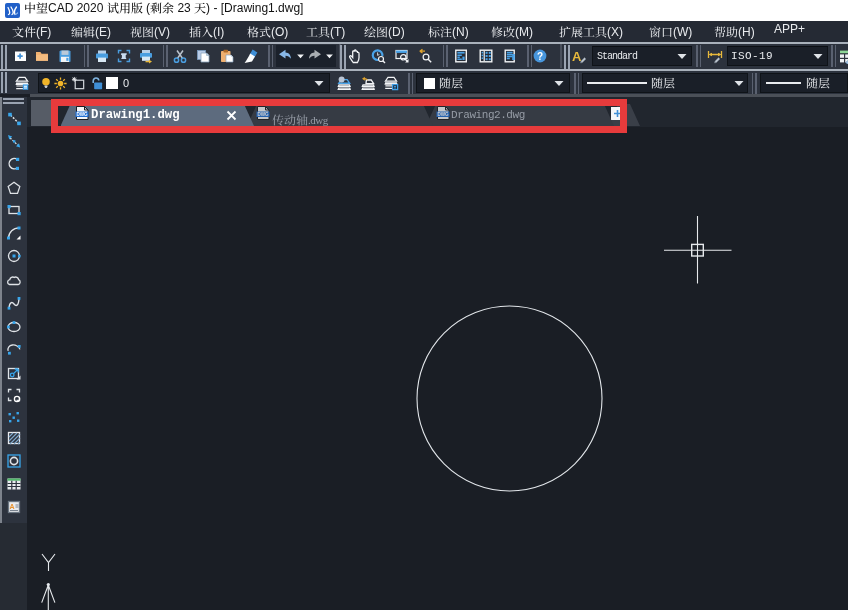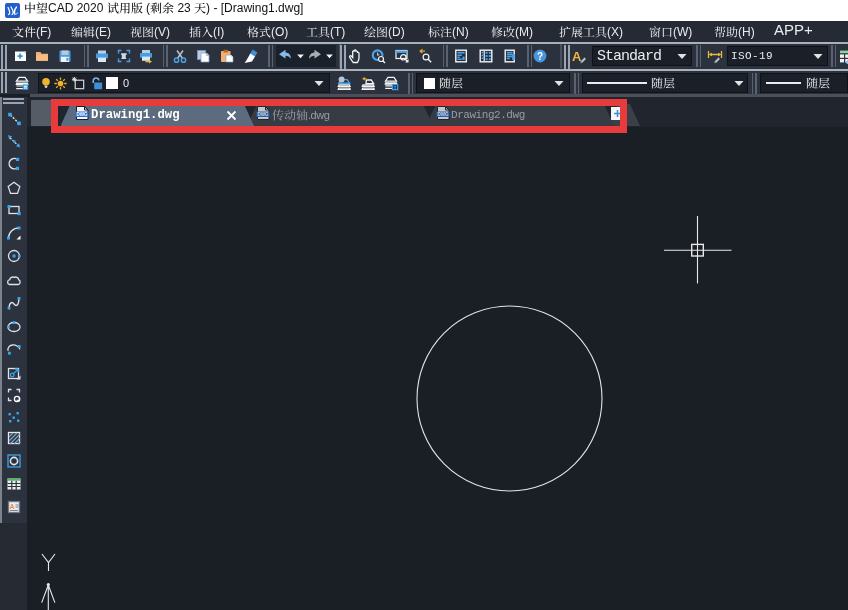--- a/index.html
+++ b/index.html
@@ -115,21 +115,21 @@
     </svg>
     <span>(W)</span>
   </div>
 <div class="a" style="left:714px;top:21px;height:21px;display:flex;align-items:center;font-size:12px;color:#e9ebee">
     <svg class="cj" width="24" height="12" viewBox="0 0 2000 1000" fill="#e9ebee">
       <use href="#u5E2E"></use>
       <use href="#u52A9" x="1000"></use>
     </svg>
     <span>(H)</span>
   </div>
-<div class="a" style="left:774px;top:21px;height:16px;display:flex;align-items:center;font-size:15px;color:#e9ebee">APP+</div>
+<div class="a" style="left:774px;top:21px;height:16px;display:flex;align-items:center;font-size:12px;color:#e9ebee">APP+</div>
 <div class="a" style="left:0;top:42px;width:848px;height:51.5px;background:#2c323d"></div>
 <div class="a" style="left:0;top:42.4px;width:848px;height:1.8px;background:#a9b1bb"></div>
 <div class="a" style="left:0;top:69.2px;width:848px;height:1.8px;background:#a9b1bb"></div>
 <div class="a" style="left:1px;top:44.8px;width:2px;height:23.8px;background:#9aa3b1"></div>
 <div class="a" style="left:4.5px;top:44.8px;width:2px;height:23.8px;background:#9aa3b1"></div>
 <svg class="a" style="left:11.5px;top:48.0px" width="16" height="16" viewBox="0 0 16 16">
     <rect x="3" y="3.5" width="11" height="9.5" fill="#fdfefe"></rect>
     <path d="M11.5 3.5H14v2.5z" fill="#b9c9d9"></path>
     <path d="M5.5 8.2h5.2M8.1 5.6v5.2" stroke="#3f8fd6" stroke-width="1.7"></path>
   </svg>
@@ -255,21 +255,21 @@
     <text x="8" y="11.5" font-family="Liberation Sans" font-size="10" font-weight="bold" fill="#fff" text-anchor="middle">?</text>
   </svg>
 <div class="a" style="left:560px;top:44px;width:2px;height:24px;background:#4a505c"></div>
 <div class="a" style="left:564px;top:44.8px;width:2px;height:23.8px;background:#9aa3b1"></div>
 <div class="a" style="left:567.5px;top:44.8px;width:2px;height:23.8px;background:#9aa3b1"></div>
 <svg class="a" style="left:571.0px;top:48.0px" width="16" height="16" viewBox="0 0 16 16">
     <text x="1" y="12.5" font-family="Liberation Sans" font-size="13" font-weight="bold" fill="#e8b93c">A</text>
     <path d="M10 13l3.5-3.5 1.5 1.5L11.5 14.5 9.5 15z" fill="#b9c2cc" stroke="#6b7682" stroke-width="0.6"></path>
   </svg>
 <div class="a" style="left:592px;top:46px;width:100px;height:20px;background:#1a1f28;border:1px solid #0f1318;border-top-color:#0c0f14"></div>
-<div class="a" style="left:597px;top:46px;height:20px;display:flex;align-items:center;font-family:'Liberation Mono';font-size:15px;letter-spacing:-1.0px;color:#e9ebee">Standard</div>
+<div class="a" style="left:597px;top:46px;height:20px;display:flex;align-items:center;font-family:'Liberation Mono';font-size:10px;letter-spacing:-1.0px;color:#e9ebee">Standard</div>
 <svg class="a" style="left:674px;top:48.0px" width="16" height="16" viewBox="0 0 16 16">
     <path d="M3.5 6l4.5 5 4.5-5z" fill="#dfe3e8"></path>
   </svg>
 <div class="a" style="left:696.3px;top:45px;width:1.5px;height:22px;background:#5a6170"></div>
 <div class="a" style="left:699.7px;top:45px;width:1.5px;height:22px;background:#5a6170"></div>
 <svg class="a" style="left:707.0px;top:48.0px" width="16" height="16" viewBox="0 0 16 16">
     <path d="M1.5 3v7M14.5 3v7M3 6.5h10" stroke="#e8b93c" stroke-width="1.3"></path>
     <path d="M1.5 6.5L5 4.7v3.6zM14.5 6.5L11 4.7v3.6z" fill="#e8b93c"></path>
     <path d="M8 13l3.5-3.5 1.5 1.5L9.5 14.5 7.5 15z" fill="#b9c2cc" stroke="#6b7682" stroke-width="0.6"></path>
   </svg>
@@ -395,21 +395,21 @@
   </div>
 <div class="a" style="left:451px;top:104px;height:22px;display:flex;align-items:center;z-index:6;font-family:'Liberation Mono';font-size:11px;letter-spacing:-0.45px;color:#969ca6">Drawing2.dwg</div>
 <div class="a" style="left:256px;top:105px;z-index:6">
     <svg class="a" style="left:0px;top:0px" width="14" height="16" viewBox="0 0 14 16" opacity="0.75">
 <path d="M1.5 1.5h8L13 5v9.5H1.5z" fill="#f4f6f8" stroke="#1a1d22"></path>
 <path d="M9.5 1.5L13 5H9.5z" fill="#c9cdd2" stroke="#1a1d22"></path>
 <rect x="0.5" y="6.5" width="13" height="5.5" fill="#1f6fd4"></rect>
 <text x="7" y="11" font-family="Liberation Sans" font-size="4.6" font-weight="bold" fill="#fff" text-anchor="middle">DWG</text>
     </svg>
   </div>
-<div class="a" style="left:272px;top:104px;height:22px;display:flex;align-items:center;z-index:6;font-family:Liberation Sans, sans-serif;font-size:11px;letter-spacing:-0.45px;color:#969ca6">
+<div class="a" style="left:272px;top:104px;height:22px;display:flex;align-items:flex-end;z-index:6;font-family:Liberation Serif, serif;font-size:11px;letter-spacing:-0.45px;color:#969ca6">
     <svg class="cj" width="36" height="12" viewBox="0 0 3000 1000" fill="#969ca6">
       <use href="#u4F20"></use>
       <use href="#u52A8" x="1000"></use>
       <use href="#u8F74" x="2000"></use>
     </svg>
     <span>.dwg</span>
   </div>
 <div class="a" style="left:75px;top:105px;z-index:6">
     <svg class="a" style="left:0px;top:0px" width="14" height="16" viewBox="0 0 14 16">
 <path d="M1.5 1.5h8L13 5v9.5H1.5z" fill="#f4f6f8" stroke="#1a1d22"></path>

